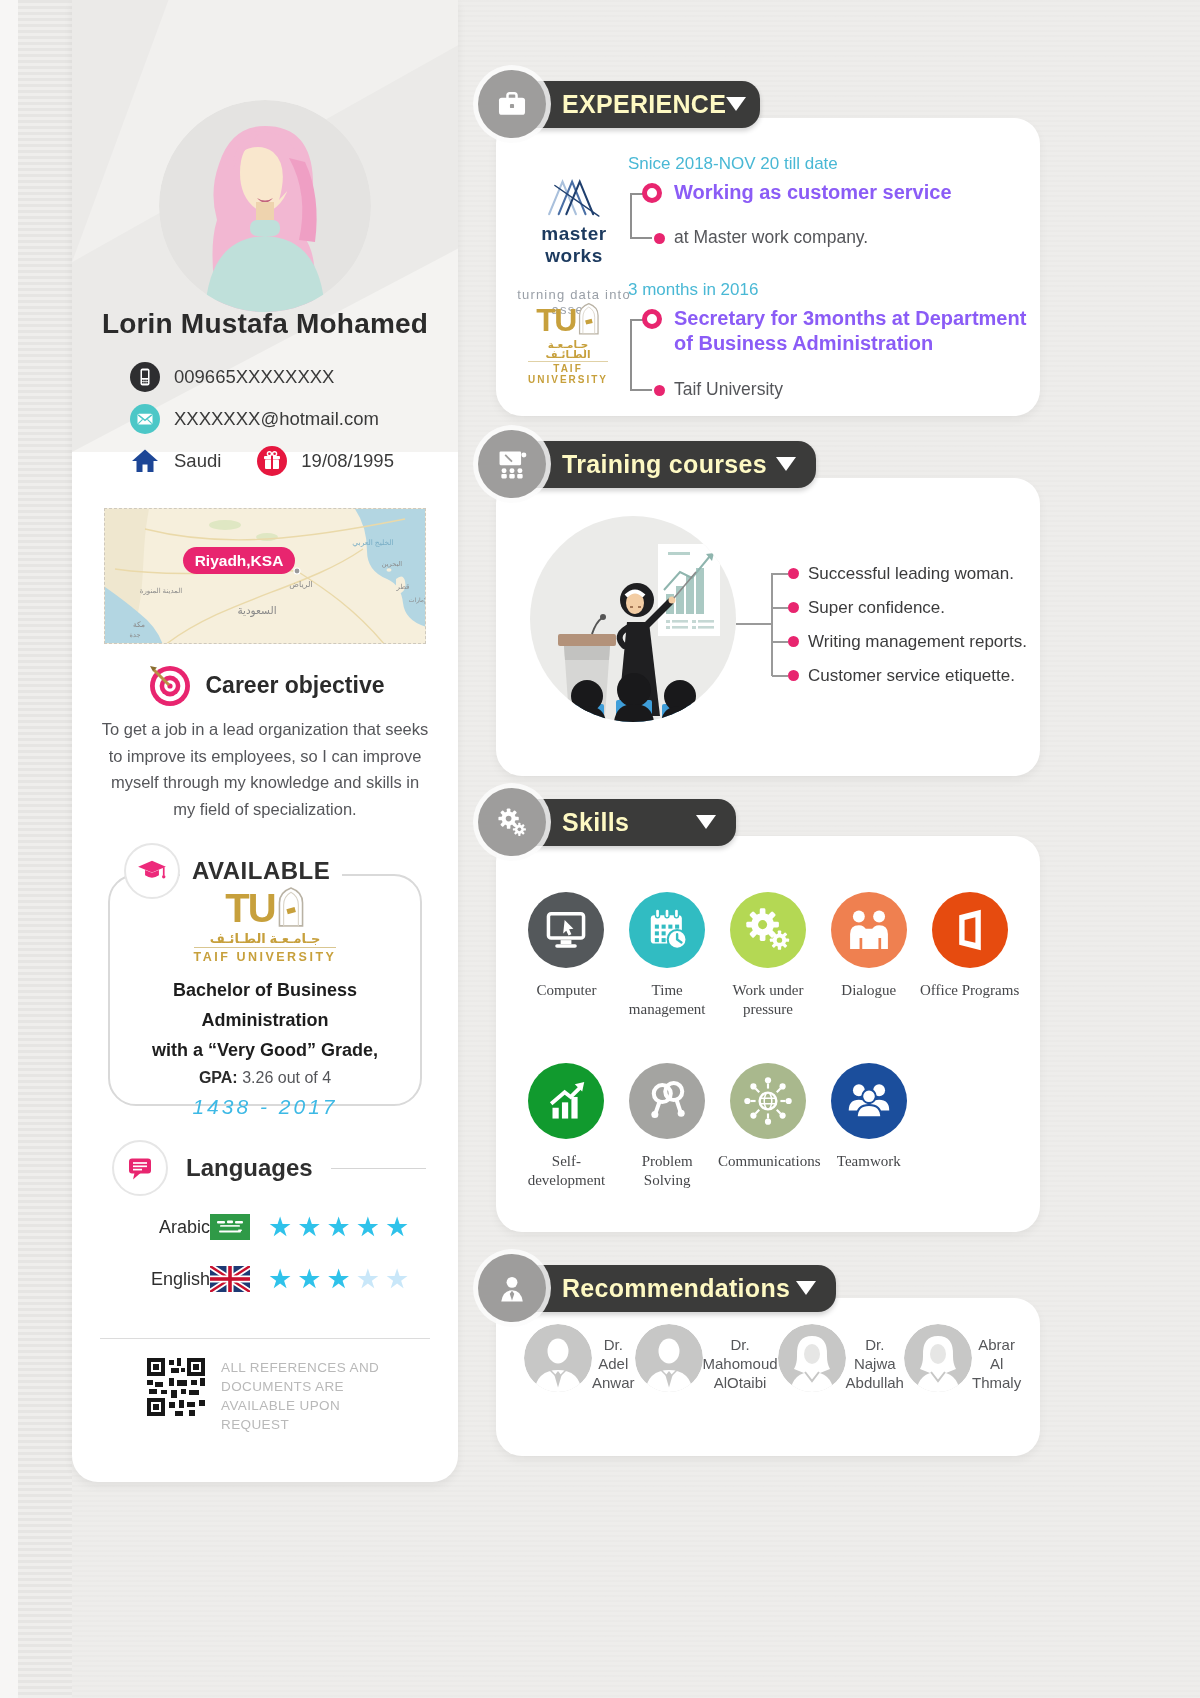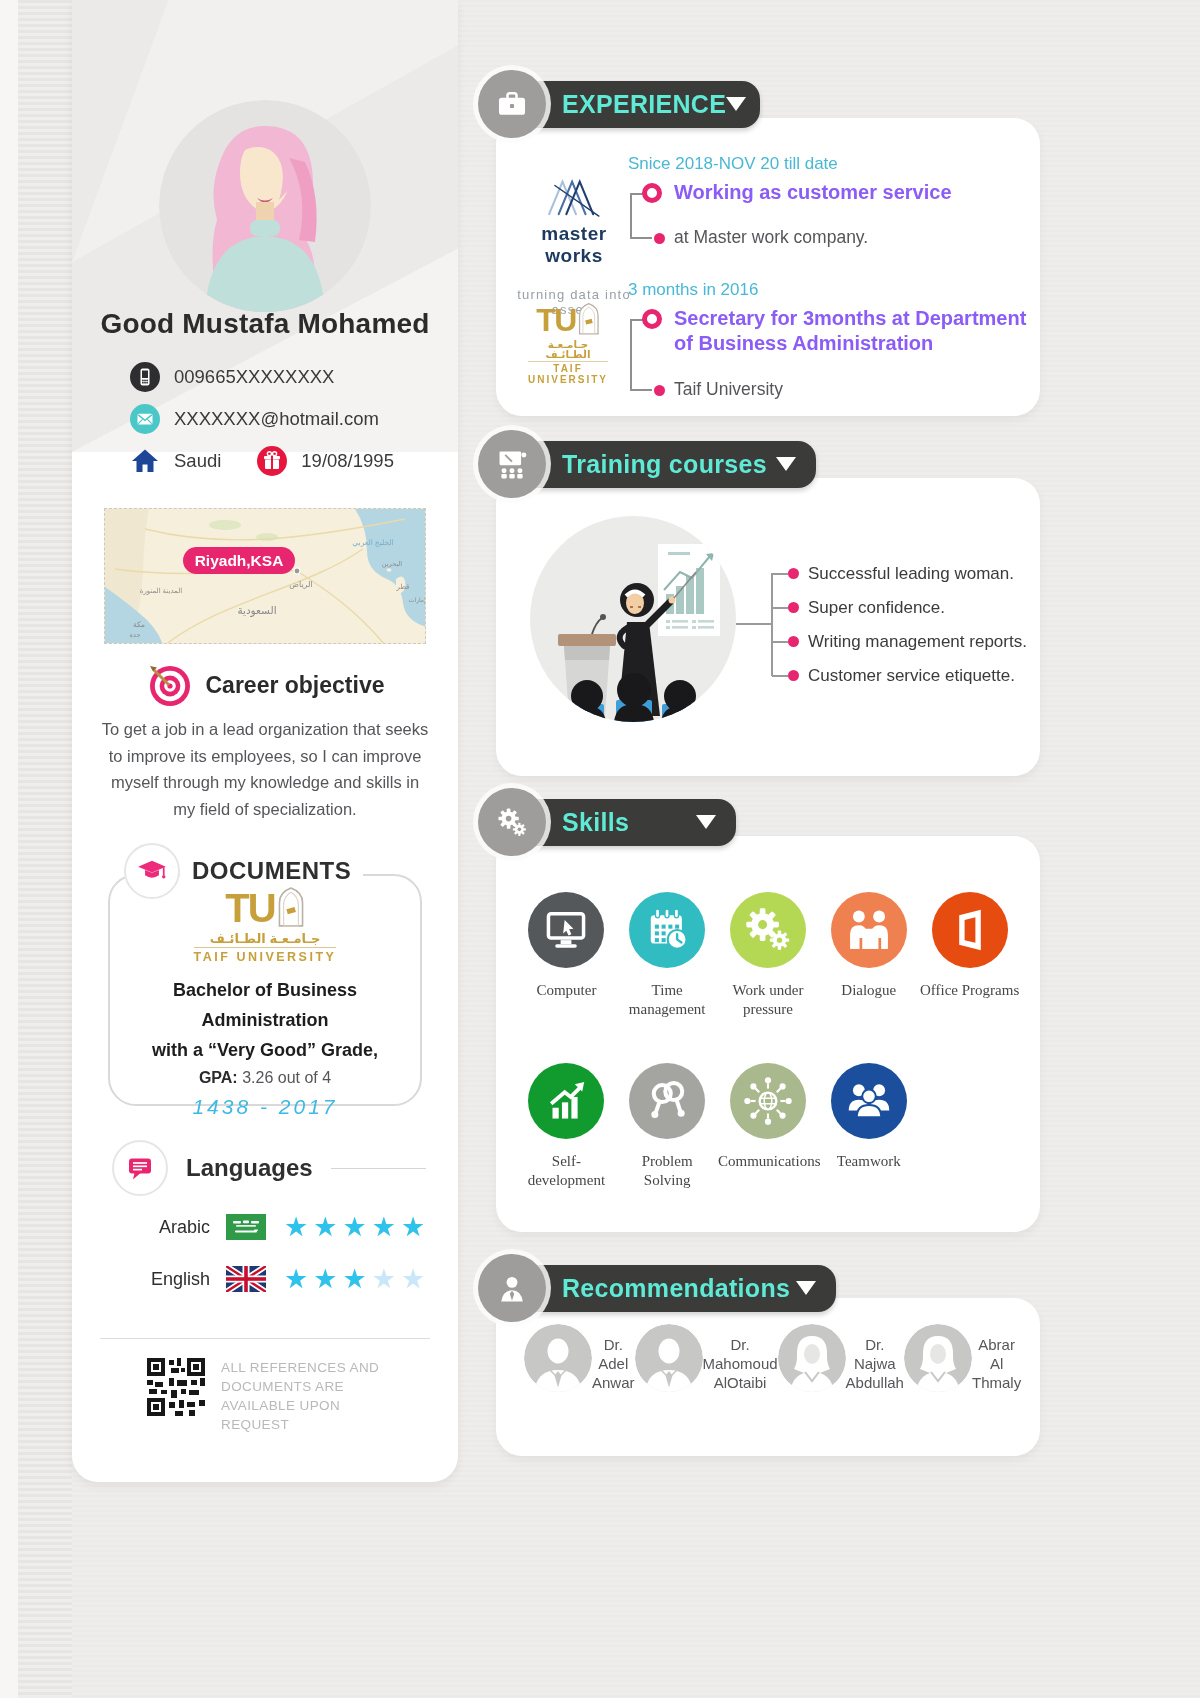--- a/index.html
+++ b/index.html
@@ -44,36 +44,36 @@
   .edu-degree { margin-top:10px; font-size:18px; font-weight:bold; color:#1d1d1d; line-height:30px; }
   .edu-gpa { margin-top:4px; font-size:16px; color:#55565a; }
   .edu-gpa b { color:#2b2b2b; }
   .edu-years { margin-top:8px; font-size:21px; font-style:italic; letter-spacing:3px; color:#3db9e5; }
 
   .lang-head { position:absolute; left:40px; top:1140px; width:314px; display:flex; align-items:center; gap:18px; }
   .lang-title { font-size:24px; color:#2f2f2f; font-weight:600; }
   .lang-line { flex:1; height:1px; background:#d5d5d5; }
   .lang-rows { position:absolute; left:62px; top:1212px; }
   .lang-row { display:flex; align-items:center; height:30px; margin-bottom:22px; }
-  .lang-name { width:76px; text-align:right; font-size:18px; color:#2e2e2e; margin-right:16px; }
+  .lang-name { width:76px; text-align:right; font-size:18px; color:#2e2e2e; }
   .flag { width:40px; height:26px; margin-right:18px; flex:0 0 40px; }
   .flag svg { width:100%; height:100%; display:block; }
   .stars { font-size:27px; letter-spacing:5px; line-height:1; }
 
   .l-divider { position:absolute; left:28px; top:1338px; width:330px; height:1px; background:#dcdcdc; }
   .qr-block { position:absolute; left:73px; top:1356px; display:flex; gap:14px; }
   .qr { width:62px; height:62px; flex:0 0 62px; }
   .qr-note { width:172px; font-size:13.5px; line-height:19px; color:#b9b9b9; letter-spacing:.4px; text-transform:uppercase; padding-top:2px; }
 
   
   .banner { position:absolute; display:flex; align-items:center; height:68px; z-index:5; }
   .b-ic { width:68px; height:68px; border-radius:50%; background:#9e9d9c; color:#9e9d9c; box-shadow:0 0 0 5px rgba(252,252,252,.85); display:flex; align-items:center; justify-content:center; z-index:2; }
   .b-ic svg { width:34px; height:34px; }
   .b-bar { margin-left:-36px; height:47px; background:#3b3b3a; border-radius:8px 18px 18px 8px; display:flex; align-items:center; padding:0 20px 0 52px; box-shadow:0 3px 5px rgba(0,0,0,.18); }
-  .b-bar .txt { color:#5eead4; font-size:25px; font-weight:bold; letter-spacing:.3px; white-space:nowrap; }
+  .b-bar .txt { color:#fef9c3; font-size:25px; font-weight:bold; letter-spacing:.3px; white-space:nowrap; }
   .tri { width:0; height:0; border-left:10px solid transparent; border-right:10px solid transparent; border-top:14px solid #fff; margin-left:auto; }
   .rcard { position:absolute; left:496px; width:544px; background:#fff; border-radius:26px; box-shadow:0 4px 10px rgba(0,0,0,.05); }
 
   
   .exp-card { top:118px; height:298px; }
   .exp-item { position:absolute; left:0; width:100%; }
   .exp-item.e0 { top:36px; } .exp-item.e1 { top:162px; }
   .exp-logo { position:absolute; left:18px; top:20px; width:120px; text-align:center; }
   .e1 .exp-logo { left:32px; top:22px; width:100px; }
   .exp-date { position:absolute; left:132px; top:0; font-size:17px; color:#49b8d5; }
@@ -140,21 +140,21 @@
             <path d="M74 70 Q74 40 100 34 L84 52 Q78 58 74 70 Z" fill="#f2b7d2"></path>
             <path d="M98 98 q8 5 16 0 q-8 9 -16 0" fill="#c2637e"></path>
             <rect x="97" y="102" width="18" height="26" fill="#eed3ae"></rect>
             <path d="M46 212 Q50 138 106 136 Q162 138 166 212 Z" fill="#bfe0da"></path>
             <rect x="91" y="120" width="30" height="16" rx="7" fill="#bfe0da"></rect>
             <path d="M130 58 Q150 94 140 140 L156 142 Q162 96 146 62 Z" fill="#ef9fc4"></path>
           </g>
         </svg>
       </div>
     </div>
-    <h1 class="profile-name">Good Mustafa Mohamed</h1>
+    <h1 class="profile-name">Lorin Mustafa Mohamed</h1>
 
     <div class="contact">
       <div class="c-row">
         <span class="c-ic">
           <svg viewBox="0 0 30 30">
               <circle cx="15" cy="15" r="15" fill="#2e2e30"></circle>
               <rect x="10.5" y="6.5" width="9" height="17" rx="2" fill="#fff"></rect>
               <rect x="12" y="8.5" width="6" height="7.5" fill="#2e2e30"></rect>
               <g fill="#2e2e30">
                 <circle cx="12.9" cy="18.4" r=".9"></circle>
@@ -256,21 +256,21 @@
     <div class="edu-box"></div>
     <div class="edu-head">
       <span class="ring-ic">
         <svg viewBox="0 0 30 30" width="32" height="32">
             <path d="M15 5.5 L28 11 15 16.5 2 11 Z" fill="#ed2a7b"></path>
             <path d="M8.5 14 v5 q6.5 4.6 13 0 v-5 l-6.5 2.6 Z" fill="#ed2a7b"></path>
             <line x1="26" y1="11.5" x2="26" y2="19" stroke="#ed2a7b" stroke-width="1.6"></line>
             <circle cx="26" cy="20.4" r="1.6" fill="#ed2a7b"></circle>
           </svg>
       </span>
-      <span class="edu-title">DOCUMENTS</span>
+      <span class="edu-title">AVAILABLE</span>
     </div>
     <div class="edu-content">
       <div><div class="tu-logo">
     <div class="tu-top">
               <span class="tu-tu">TU</span>
     <svg class="tu-arch" viewBox="0 0 26 40">
                 <path d="M2 38 V16 Q2 6 13 2 Q24 6 24 16 V38 Z" fill="#fff" stroke="#b9b2a4" stroke-width="1.5"></path>
                 <path d="M6 38 V18 Q6 10 13 6 Q20 10 20 18 V38 Z" fill="none" stroke="#d8d2c6" stroke-width="1"></path>
                 <rect x="9" y="21" width="8" height="5" fill="#c7a03c" transform="rotate(-15 13 23)"></rect>
               </svg>

